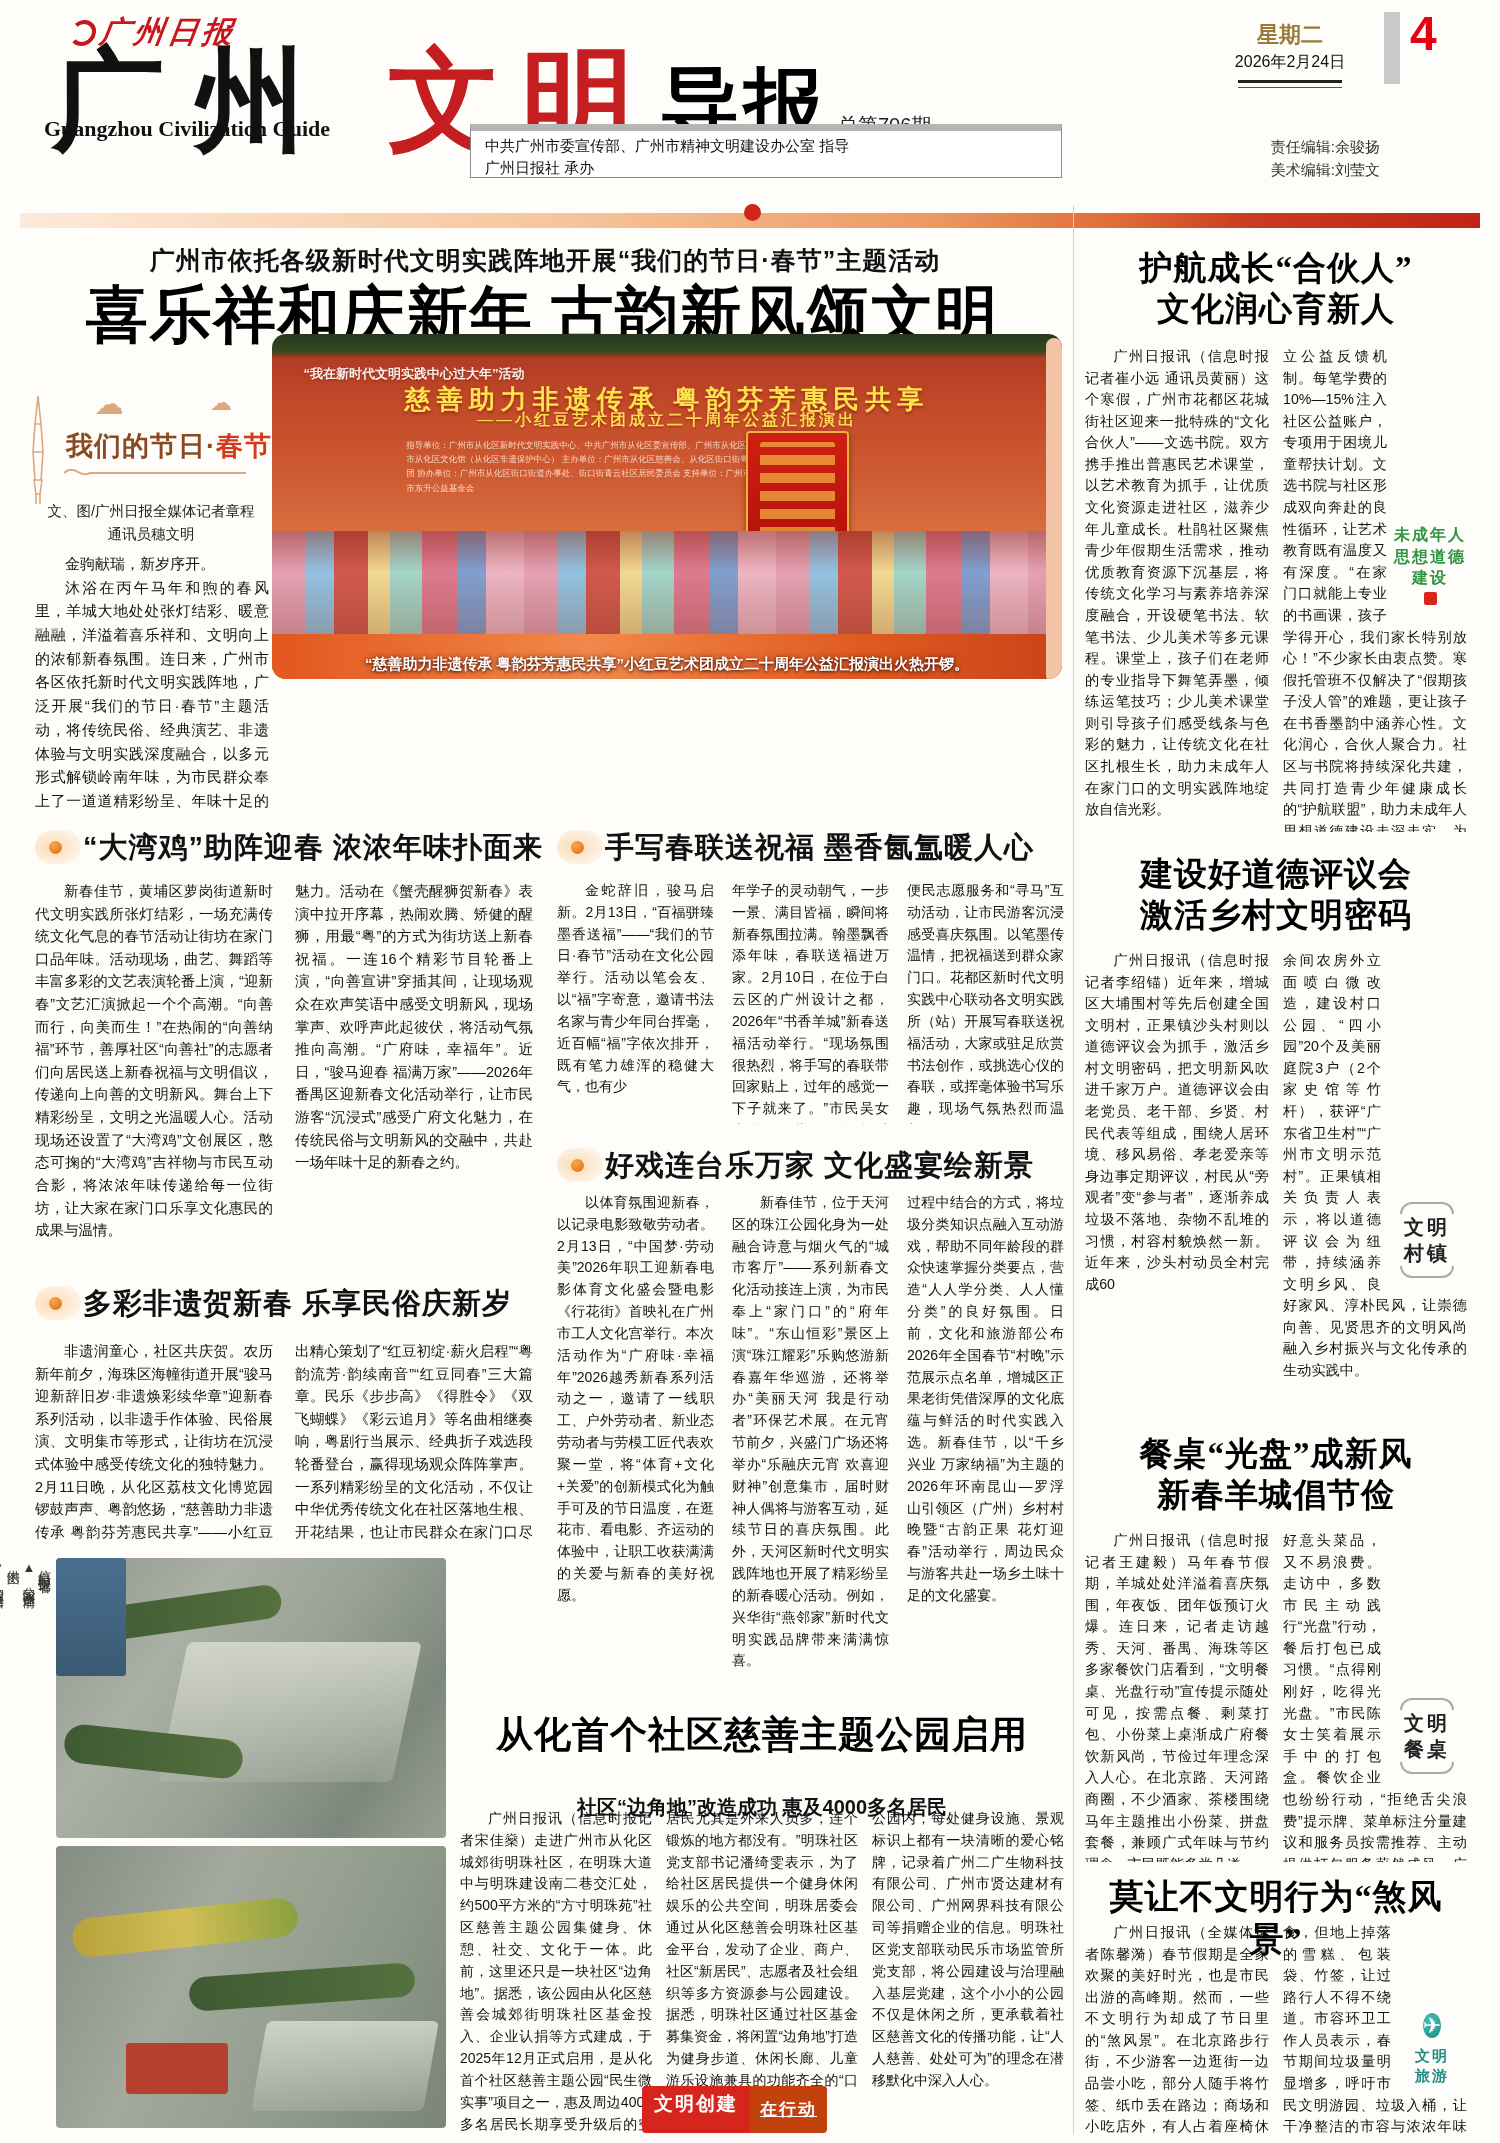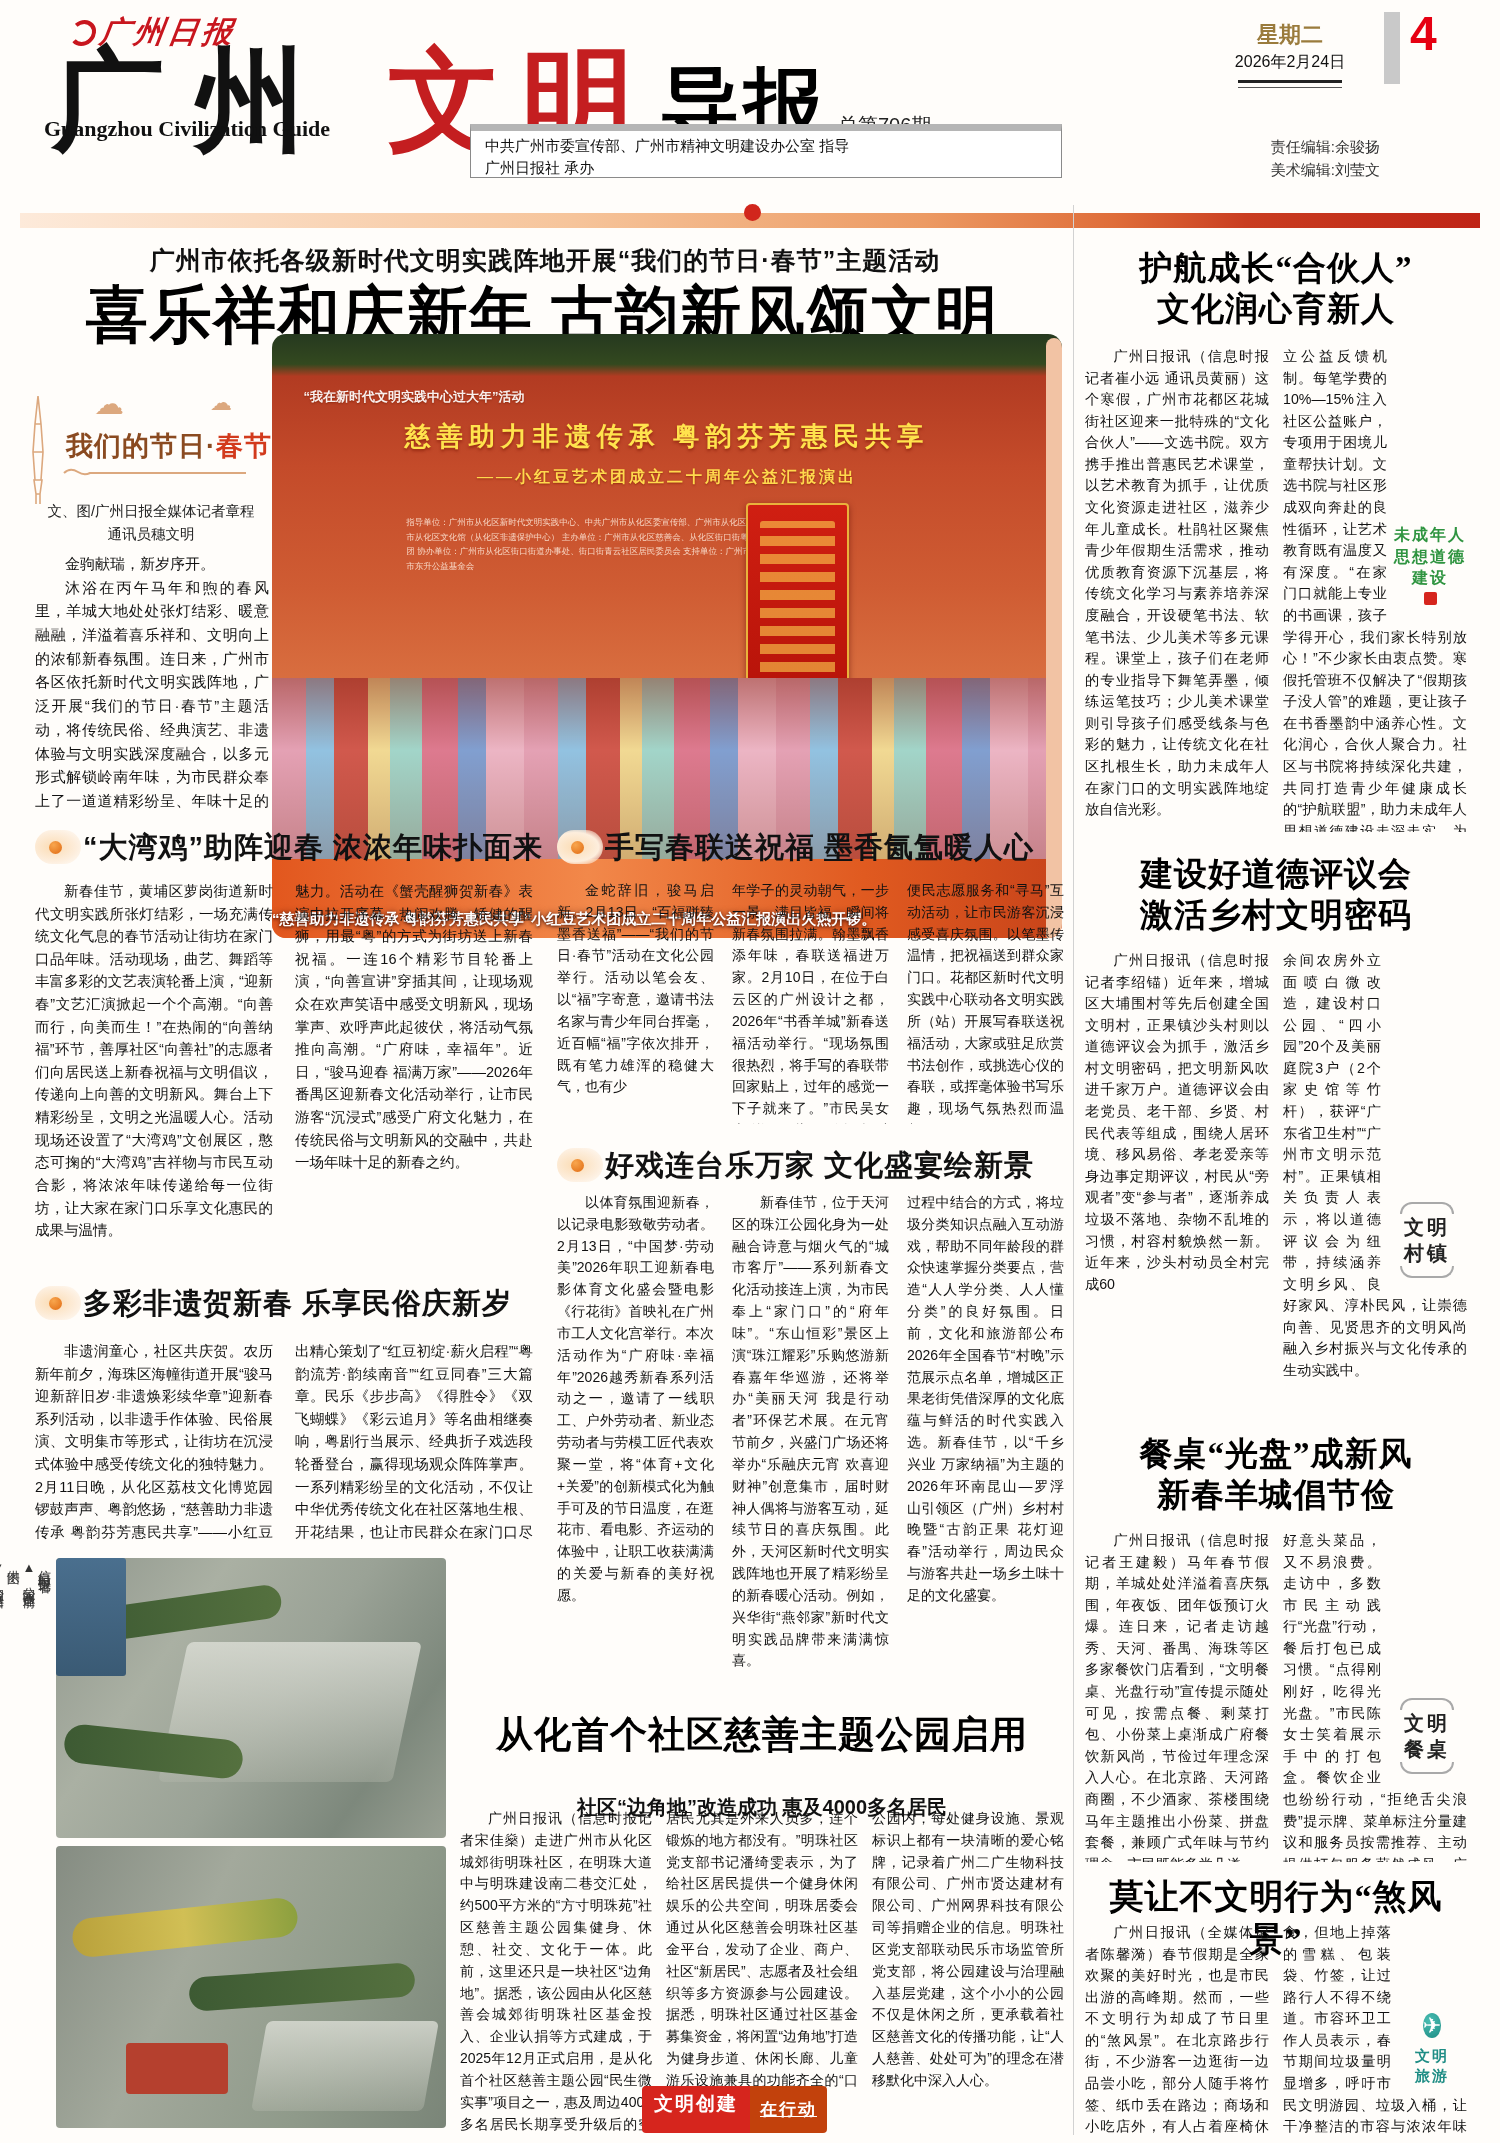--- a/index.html
+++ b/index.html
@@ -41,36 +41,36 @@
   .tagtext { left:66px; top:428px; font:900 27px "Liberation Sans",sans-serif; color:#8a4a20; letter-spacing:1px;}
   .tagtext .spring { color:#d23a1c; }
   .cloud { position:absolute; color:#dca87e; font-size:30px; }
   .swirl { left:60px; top:466px; width:190px; height:14px; }
 
   .lead-byline { left:35px; top:500px; width:232px; text-align:center; font:400 14.5px/1.6 "Liberation Sans",sans-serif; color:#222; }
   .lead-intro { left:35px; top:552px; width:234px; height:262px; font:400 15px/1.58 "Liberation Sans",sans-serif; text-align:justify; color:#111; overflow:hidden;}
   .lead-intro p { text-indent:2em; }
 
   
-  .photo { left:272px; top:334px; width:790px; height:604px; border-radius:14px; overflow:hidden;
+  .photo { left:272px; top:334px; width:790px; height:345px; border-radius:14px; overflow:hidden;
            background:linear-gradient(180deg,#26391f 0%,#33491f 5%,#b23b22 7%,#c44b2a 22%,#cf5c33 42%,#d96f40 58%,#e28a55 66%,#d96a35 72%); }
   .ph-strip { position:absolute; right:0; top:4px; width:16px; height:100%; background:#f2c3a4; border-radius:8px; }
   .ph-note { position:absolute; left:4%; top:9%; font:700 13px "Liberation Sans",sans-serif; color:#fff; opacity:.92; text-shadow:0 1px 2px rgba(120,30,0,.7);}
   .ph-banner1 { position:absolute; left:0; top:14%; width:100%; text-align:center; font:900 26px "Liberation Serif",serif; color:#ffe34d; letter-spacing:6px; text-shadow:0 2px 3px rgba(120,20,0,.6); }
   .ph-banner2 { position:absolute; left:0; top:22%; width:100%; text-align:center; font:700 16px "Liberation Serif",serif; color:#ffd94d; letter-spacing:3px; text-shadow:0 1px 2px rgba(120,20,0,.6);}
   .ph-credits { position:absolute; left:17%; top:30%; width:56%; font:400 8.5px/1.7 "Liberation Sans",sans-serif; color:rgba(255,235,220,.85); }
   .ph-scroll { position:absolute; left:60%; top:28%; width:13%; height:34%; background:linear-gradient(180deg,#d01f12,#b51208); border:2px solid #e9b23c; border-radius:4px; box-shadow:0 2px 6px rgba(80,0,0,.5); }
   .ph-scroll i { position:absolute; left:12%; top:8%; width:76%; height:84%; background:
       repeating-linear-gradient(0deg, rgba(255,210,80,.85) 0 10px, rgba(230,60,30,0) 10px 18px); opacity:.7; border-radius:3px;}
   .ph-crowd { position:absolute; left:0; bottom:13%; width:100%; height:30%;
       background:repeating-linear-gradient(90deg,#e8a0b4 0 34px,#8fc3e4 34px 62px,#d9574a 62px 96px,#f3d98d 96px 118px,#9fd6c9 118px 150px,#e4788f 150px 186px,#7f9fd4 186px 214px,#f0b4c4 214px 252px);
       filter:saturate(.92); }
   .ph-crowd::after { content:""; position:absolute; inset:0; background:linear-gradient(180deg,rgba(140,30,10,.45),rgba(150,60,20,0) 40%,rgba(120,40,10,.25)); }
   .ph-stage { position:absolute; left:0; bottom:0; width:100%; height:13%; background:linear-gradient(90deg,#e2571e,#f2884a 40%,#e05a20 75%,#c8441a); }
-  .ph-caption { position:absolute; left:0; bottom:1.5%; width:100%; font:700 15px "Liberation Sans",sans-serif; color:#fff; text-shadow:0 1px 3px rgba(60,10,0,.9), 0 0 6px rgba(60,10,0,.6); }
+  .ph-caption { position:absolute; left:0; bottom:1.5%; width:100%; text-align:center; font:700 15px "Liberation Sans",sans-serif; color:#fff; text-shadow:0 1px 3px rgba(60,10,0,.9), 0 0 6px rgba(60,10,0,.6); }
 
   
   .sechead { font:900 29px "Liberation Sans",sans-serif; color:#111; letter-spacing:1px; white-space:nowrap; }
   .dotglow { display:inline-block; width:46px; height:34px; border-radius:18px; background:radial-gradient(ellipse at 40% 50%, #fbdcb4 0%, #fdeedd 60%, rgba(253,238,221,0) 100%); vertical-align:-7px; position:relative; margin-right:2px;}
   .dotglow b { position:absolute; left:14px; top:11px; width:13px; height:13px; border-radius:50%; background:radial-gradient(circle at 35% 30%, #f8a64e, #e06a12); }
   .colrow { display:flex; }
   .coltxt { font:400 14.5px/1.56 "Liberation Sans",sans-serif; text-align:justify; color:#111; overflow:hidden; }
   .coltxt p { text-indent:2em; }
 
   .s1head { left:35px; top:828px; } .s2head { left:557px; top:828px; }

